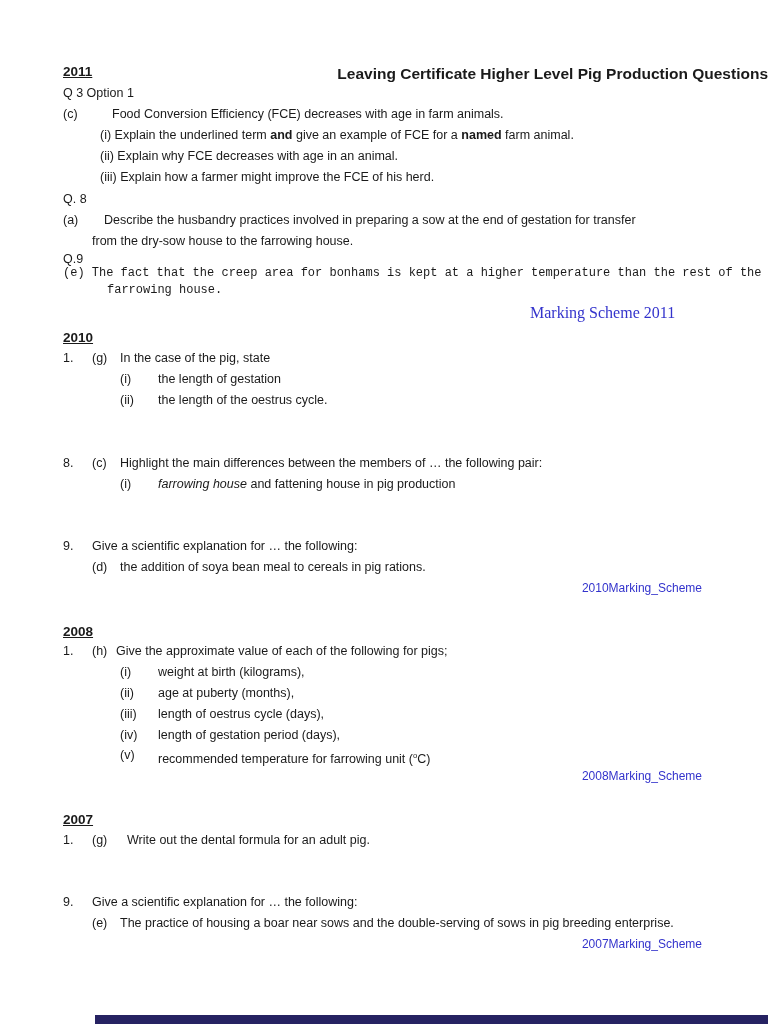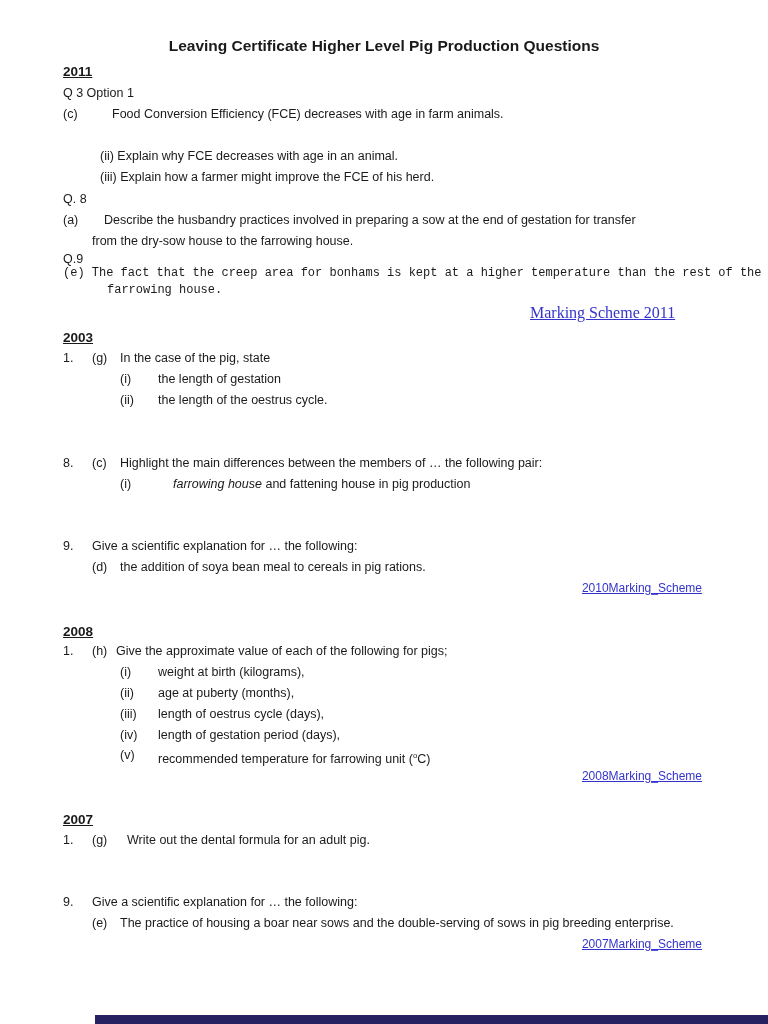--- a/index.html
+++ b/index.html
@@ -4,59 +4,60 @@
 <style>
   html,body { margin:0; padding:0; background:#ffffff; }
   .page {
     position:relative; width:768px; height:1024px; margin:0 auto;
     background:#ffffff; overflow:hidden;
     font-family:"Liberation Sans", sans-serif;
     color:#1a1a1a; font-size:12.5px;
   }
   .ln { position:absolute; left:0; width:100%; white-space:nowrap; line-height:15px; }
   .at { position:absolute; white-space:nowrap; }
-  .title { font-weight:bold; font-size:15.5px; text-align:center; }
+  .title { font-weight:bold; font-size:15.5px; text-align:right;margin-top:28px; }
   .heading { font-weight:bold; font-size:13.5px; text-decoration:underline; }
   .serif { font-family:Liberation Mono, monospace; font-size:12px; }
-  a.doclink { color:var(--link,#3333cc); text-decoration:underline; cursor:pointer; }
+  a.doclink { color:var(--link,#3333cc); cursor:pointer; }
   .link-sans { font-size:12px; }
   .link-serif { font-family:"Liberation Serif", serif; font-size:16px; }
   .sep-bar { position:absolute; bottom:0; height:9px; background:var(--sep,#262262); }
 </style>
 </head>
 <body>
 
 <div class="page">
 
   <div class="ln title" style="top:38px;">Leaving Certificate Higher Level Pig Production Questions</div>
 
   <div class="ln heading" style="top:64px;left:63px;width:auto;">2011</div>
   <div class="ln" style="top:86px;left:63px;width:auto;">Q 3 Option 1</div>
 
   <div class="ln" style="top:107px;">
     <span class="at" style="left:63px;">(c)</span>
     <span class="at" style="left:112px;">Food Conversion Efficiency (FCE) decreases with age in farm animals.</span>
   </div>
+  <div class="ln" style="top:128px;left:100px;width:auto;"><span>(i) Explain the underlined term </span><span style="font-weight: bold;">and</span><span> give an example of FCE for a </span><span style="font-weight: bold;">named</span><span> farm animal.</span></div>
   <div class="ln" style="top:149px;left:100px;width:auto;">(ii) Explain why FCE decreases with age in an animal.</div>
   <div class="ln" style="top:170px;left:100px;width:auto;">(iii) Explain how a farmer might improve the FCE of his herd.</div>
 
   <div class="ln" style="top:192px;left:63px;width:auto;">Q. 8</div>
   <div class="ln" style="top:213px;">
     <span class="at" style="left:63px;">(a)</span>
     <span class="at" style="left:104px;">Describe the husbandry practices involved in preparing a sow at the end of gestation for transfer</span>
   </div>
   <div class="ln" style="top:234px;left:92px;width:auto;">from the dry-sow house to the farrowing house.</div>
 
   <div class="ln" style="top:252px;left:63px;width:auto;">Q.9</div>
   <div class="ln serif" style="top:266px;left:63px;width:auto;">(e) The fact that the creep area for bonhams is kept at a higher temperature than the rest of the</div>
   <div class="ln serif" style="top:283px;left:107px;width:auto;">farrowing house.</div>
 
   <a class="ln doclink link-serif" style="top:305px;left:530px;width:auto;">Marking Scheme 2011</a>
 
-  <div class="ln heading" style="top:330px;left:63px;width:auto;">2003</div>
+  <div class="ln heading" style="top:330px;left:63px;width:auto;">2010</div>
 
   <div class="ln" style="top:351px;">
     <span class="at" style="left:63px;">1.</span>
     <span class="at" style="left:92px;">(g)</span>
     <span class="at" style="left:120px;">In the case of the pig, state</span>
   </div>
   <div class="ln" style="top:372px;">
     <span class="at" style="left:120px;">(i)</span>
     <span class="at" style="left:158px;">the length of gestation</span>
   </div>
@@ -65,21 +66,21 @@
     <span class="at" style="left:158px;">the length of the oestrus cycle.</span>
   </div>
 
   <div class="ln" style="top:456px;">
     <span class="at" style="left:63px;">8.</span>
     <span class="at" style="left:92px;">(c)</span>
     <span class="at" style="left:120px;">Highlight the main differences between the members of … the following pair:</span>
   </div>
   <div class="ln" style="top:477px;">
     <span class="at" style="left:120px;">(i)</span>
-    <span class="at" style="left:158px;"><span style="font-style: italic; margin-left: 15px;">farrowing house</span><span> and </span><span style="">fattening house</span><span> in pig production</span></span>
+    <span class="at" style="left:158px;"><span style="font-style: italic;">farrowing house</span><span> and </span><span style="">fattening house</span><span> in pig production</span></span>
   </div>
 
   <div class="ln" style="top:539px;">
     <span class="at" style="left:63px;">9.</span>
     <span class="at" style="left:92px;">Give a scientific explanation for … the following:</span>
   </div>
   <div class="ln" style="top:560px;">
     <span class="at" style="left:92px;">(d)</span>
     <span class="at" style="left:120px;">the addition of soya bean meal to cereals in pig rations.</span>
   </div>

